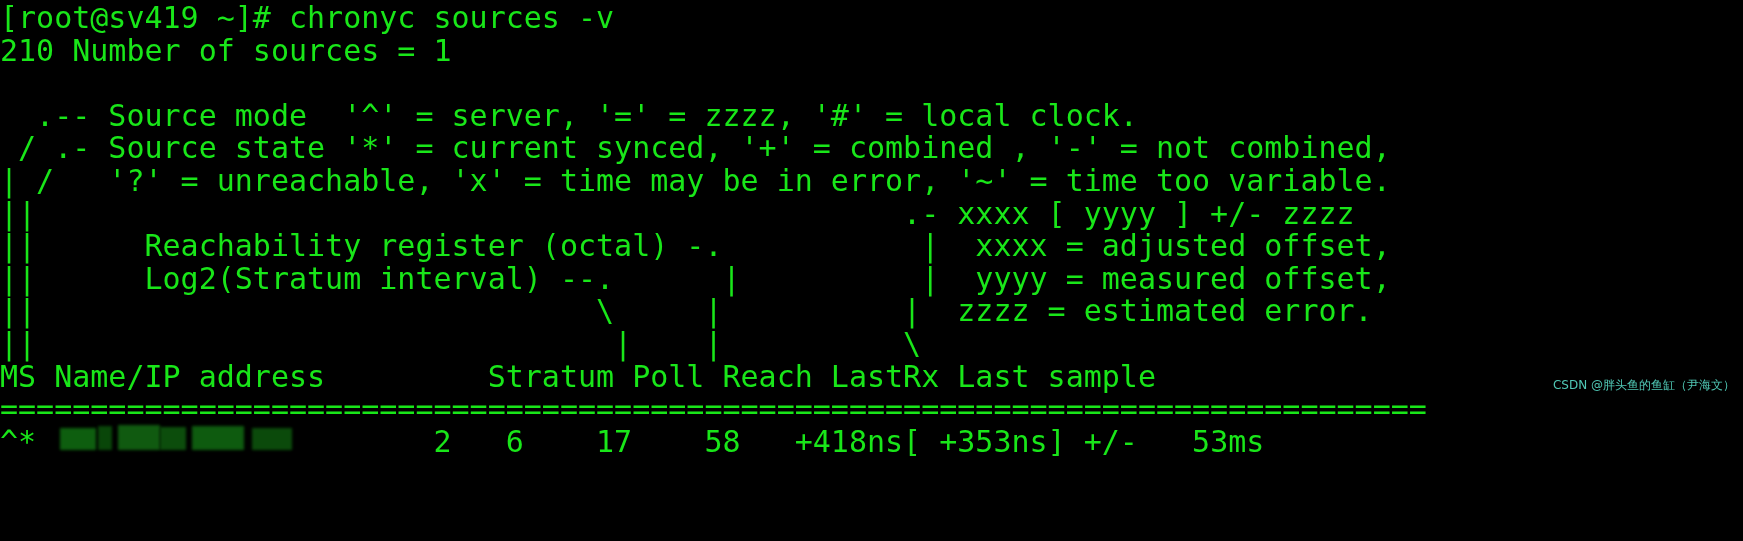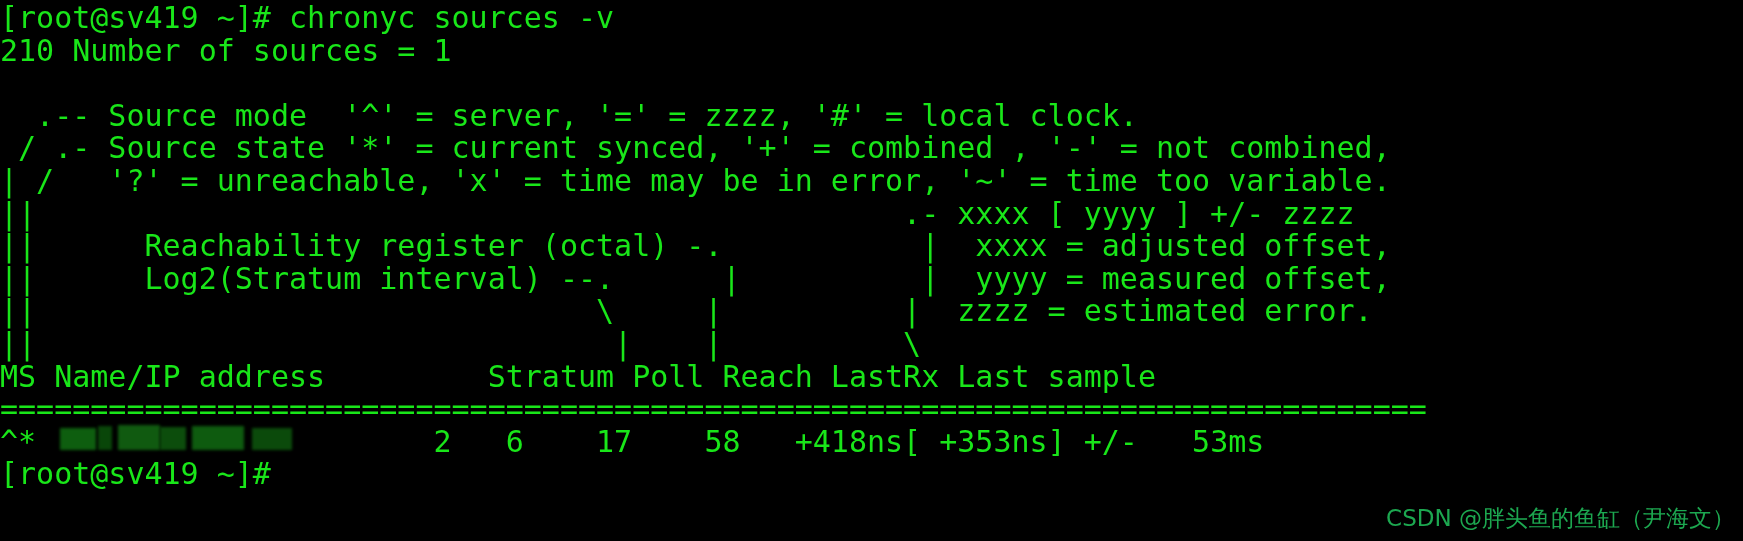--- a/index.html
+++ b/index.html
@@ -9,21 +9,21 @@
   }
   body {
     width: 1743px;
     height: 541px;
     overflow: hidden;
     font-family: "DejaVu Sans Mono", "Liberation Mono", monospace;
   }
   #terminal {
     position: relative;
     width: 1743px;
-    height: 541px;
+    height: 408px;
     background: #000000;
     color: #19e619;
     font-family: "DejaVu Sans Mono", "Liberation Mono", monospace;
     font-size: 30px;
     line-height: 32.6px;
     letter-spacing: 0px;
     padding: 2px 0 0 0;
     box-sizing: border-box;
   }
   .line {
@@ -63,22 +63,22 @@
   #redaction .blk.b1 { left: 4px;   width: 36px;  background: #0f6410; top: 4px; height: 22px; }
   #redaction .blk.b2 { left: 42px;  width: 14px;  background: #0a4a0a; top: 2px; height: 24px; }
   #redaction .blk.b3 { left: 62px;  width: 42px;  background: #115f11; top: 1px; height: 25px; }
   #redaction .blk.b4 { left: 104px; width: 26px;  background: #0d520d; top: 3px; height: 23px; }
   #redaction .blk.b5 { left: 136px; width: 52px;  background: #0f6010; top: 2px; height: 24px; }
   #redaction .blk.b6 { left: 196px; width: 40px;  background: #0c4f0c; top: 4px; height: 22px; }
   #watermark {
     position: absolute;
     right: 8px;
     bottom: 6px;
-    color: #22c55e;
-    font-size: 23px;
+    color: #5eead4;
+    font-size: 12px;
     font-family: "DejaVu Sans", "Liberation Sans", sans-serif;
     white-space: pre;
     opacity: 0.85;
   }
 </style>
 </head>
 <body>
 
 <div id="terminal">
 
@@ -89,21 +89,20 @@
   <div class="line"> / .- Source state '*' = current synced, '+' = combined , '-' = not combined,</div>
   <div class="line">| /   '?' = unreachable, 'x' = time may be in error, '~' = time too variable.</div>
   <div class="line">||                                                .- xxxx [ yyyy ] +/- zzzz</div>
   <div class="line">||      Reachability register (octal) -.           |  xxxx = adjusted offset,</div>
   <div class="line">||      Log2(Stratum interval) --.      |          |  yyyy = measured offset,</div>
   <div class="line">||                               \     |          |  zzzz = estimated error.</div>
   <div class="line">||                                |    |          \</div>
   <div class="line">MS Name/IP address         Stratum Poll Reach LastRx Last sample</div>
   <div class="sep">===============================================================================</div>
   <div class="line"><span>^* </span><span></span><span>                     2   6    17    58   +418ns[ +353ns] +/-   53ms</span></div>
-  <div class="line">[root@sv419 ~]#</div>
 
   <div id="redaction">
     <div class="blk b1"></div>
     <div class="blk b2"></div>
     <div class="blk b3"></div>
     <div class="blk b4"></div>
     <div class="blk b5"></div>
     <div class="blk b6"></div>
   </div>
 

